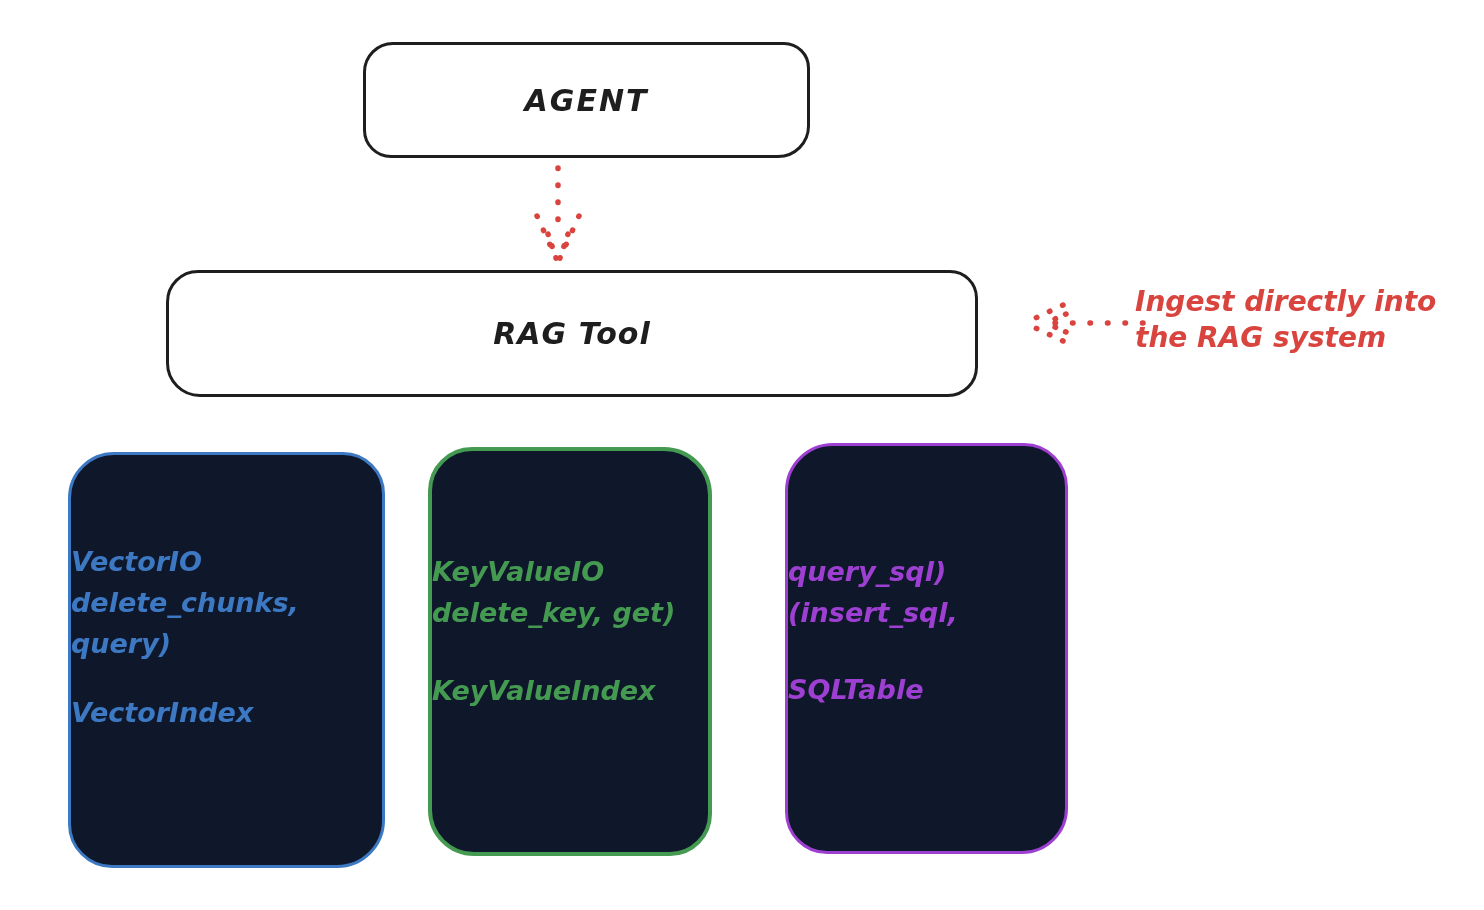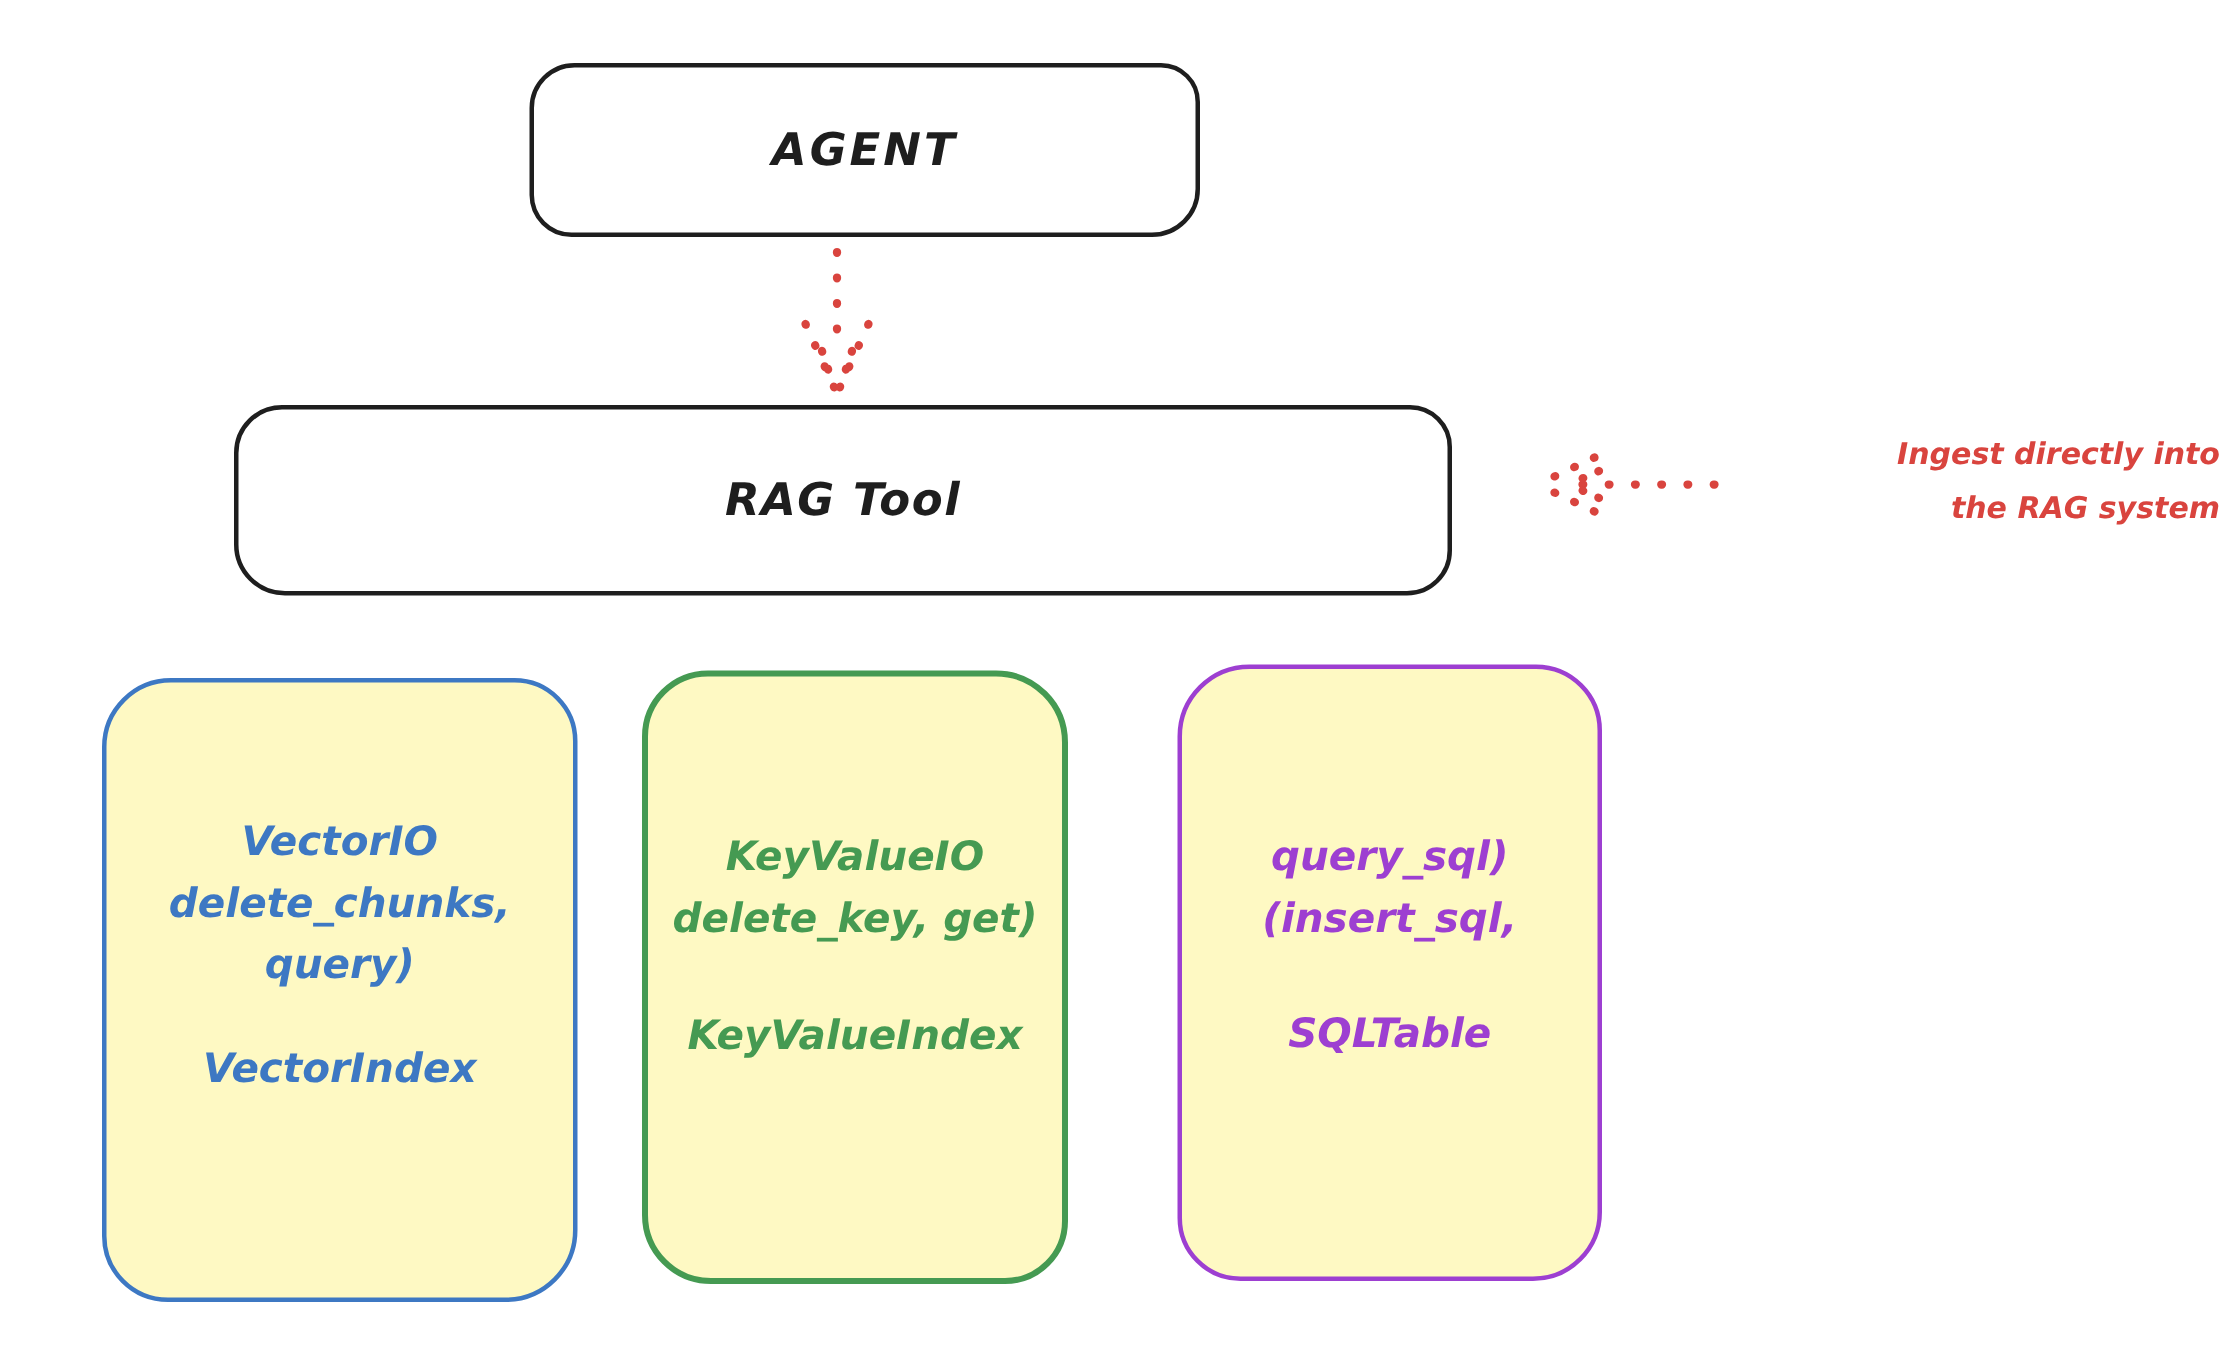--- a/index.html
+++ b/index.html
@@ -13,20 +13,21 @@
     position: relative;
     width: 1484px; height: 910px;
     background: #ffffff;
   }
   
   .node {
     position: absolute;
     background: #ffffff;
     display: flex; align-items: center; justify-content: center;
     text-align: center;
+    margin-left: 10px;
   }
   .node-agent {
     left: 353px; top: 42px; width: 447px; height: 116px;
     border: 3.6px solid #1e1e1e;
     border-radius: 30px 26px 32px 28px;
   }
   .node-rag {
     left: 156px; top: 270px; width: 812px; height: 127px;
     border: 3.6px solid #1e1e1e;
     border-radius: 32px 28px 30px 34px;
@@ -41,22 +42,22 @@
   .node-label-rag {
     color: #1e1e1e;
     font-size: 30px;
     font-weight: 700;
     font-style: italic;
     letter-spacing: 1px;
   }
   
   .pbox {
     position: absolute;
-    background: #fef9c3;
-    text-align: center;
+    background: #0f172a;
+    text-align: left;
   }
   .pbox-vector {
     left: 68px; top: 452px; width: 317px; height: 416px;
     border: 3.6px solid #3d78c3;
     border-radius: 46px 42px 48px 44px;
     color: #3d78c3;
   }
   .pbox-keyvalue {
     left: 428px; top: 447px; width: 284px; height: 409px;
     border: 4px solid #459a52;
@@ -80,25 +81,25 @@
   .pbox-keyvalue .body { padding-top: 100px; }
   .pbox-relational .body { padding-top: 105px; }
   .pbox-vector .footer { margin-top: 28px; }
   .pbox-keyvalue .footer { margin-top: 37px; }
   .pbox-relational .footer { margin-top: 36px; }
   
   .annotation {
     position: absolute;
     left: 1135px; top: 284px; width: 345px;
     color: #d9443e;
-    font-size: 20px;
+    font-size: 28px;
     font-weight: 700;
     font-style: italic;
     line-height: 36px;
-    text-align: right;
+    text-align: left;
   }
   
   .arrow-svg { position: absolute; }
   .arrow-down { left: 521px; top: 158px; }
   .arrow-left { left: 1008px; top: 293px; }
 </style>
 </head>
 <body>
 
 <div class="canvas">

